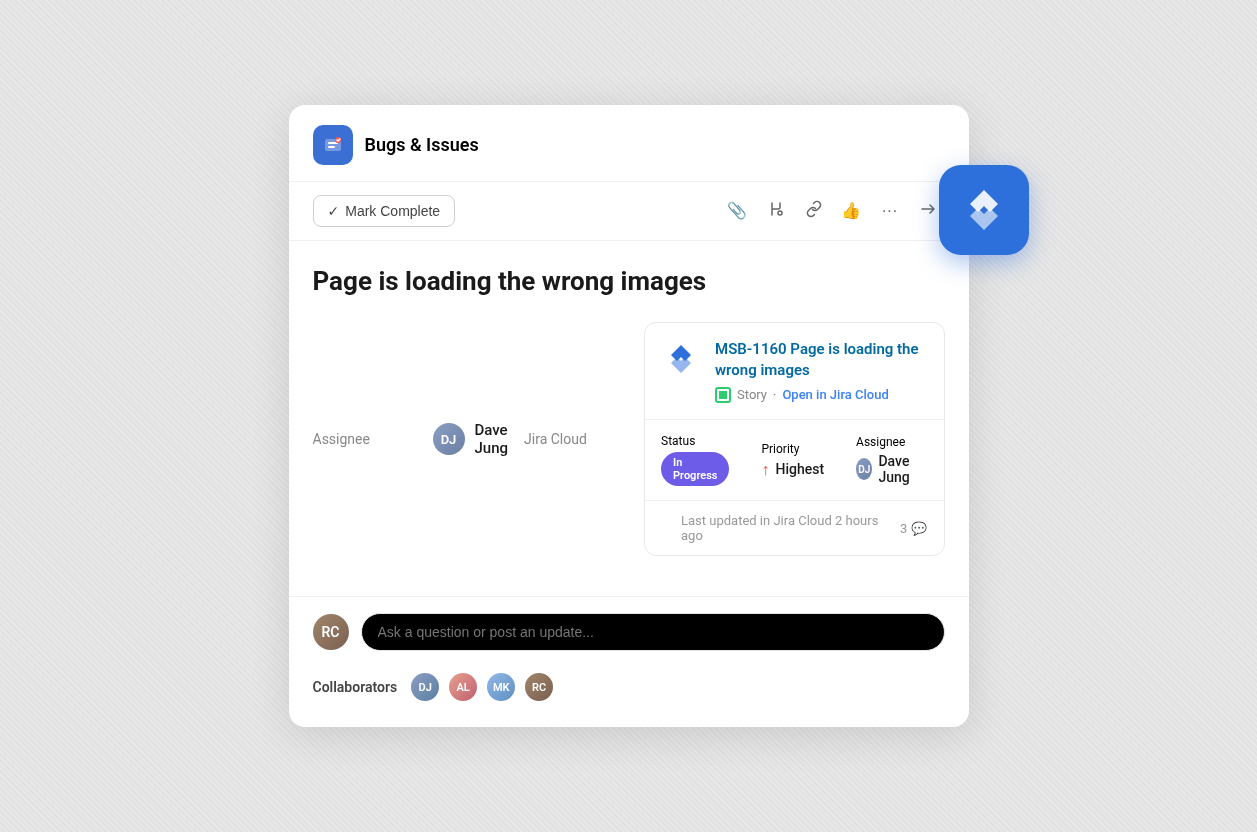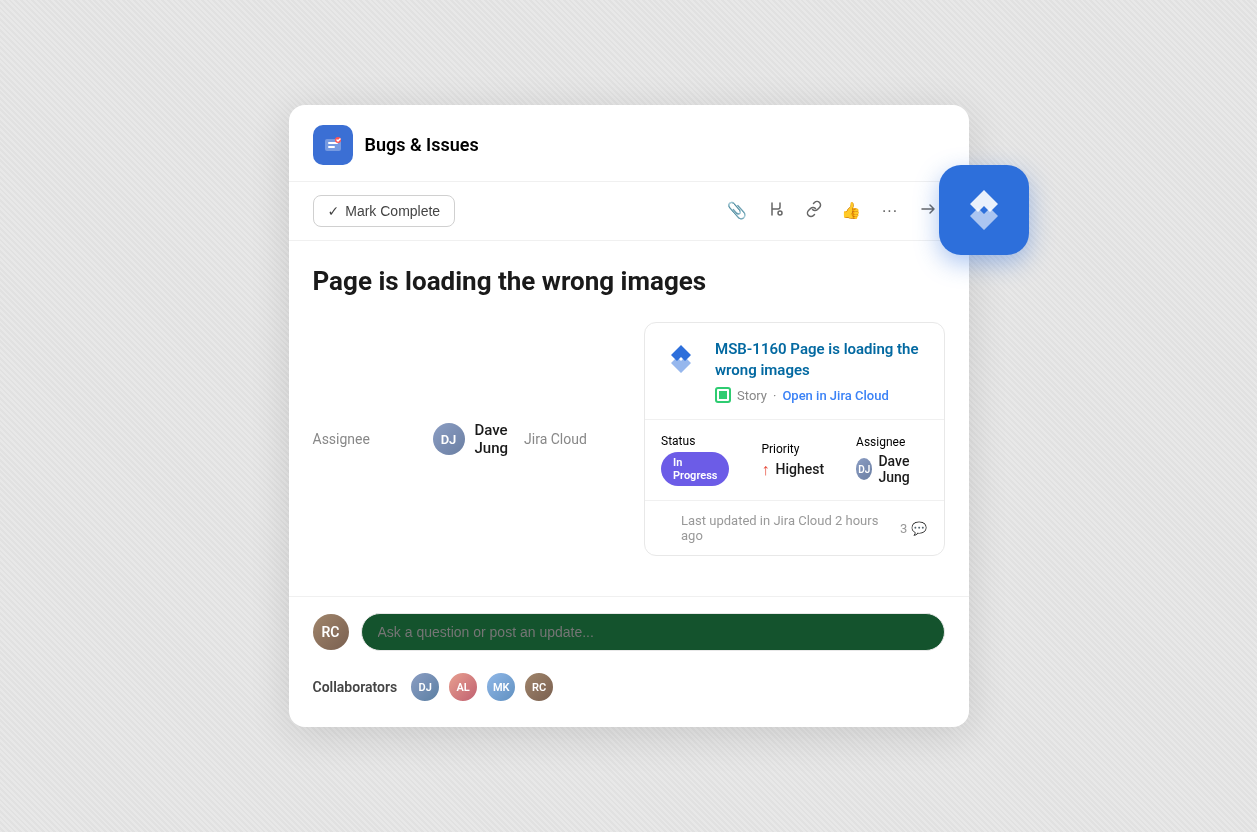--- a/index.html
+++ b/index.html
@@ -189,21 +189,21 @@
     .jira-info { flex: 1; }
     .jira-title {
       font-size: 15px;
       font-weight: 600;
       color: #0369a1;
       margin-bottom: 6px;
       line-height: 1.4;
     }
     .jira-meta {
       display: flex;
-      align-items: center;
+      align-items: flex-start;
       gap: 6px;
       font-size: 13px;
       color: #888;
     }
     .story-badge {
       width: 16px;
       height: 16px;
       background: #2ecc71;
       border-radius: 3px;
       display: inline-flex;
@@ -312,21 +312,21 @@
       font-weight: 600;
       color: #fff;
     }
     .comment-input {
       flex: 1;
       padding: 10px 16px;
       border: 1.5px solid #e8e8e8;
       border-radius: 24px;
       font-size: 14px;
       color: #aaa;
-      background: #14532d;
+      background: #000000;
       outline: none;
     }
 
     
     .collaborators-section {
       padding: 0 24px 24px 24px;
       display: flex;
       align-items: center;
       gap: 12px;
     }

